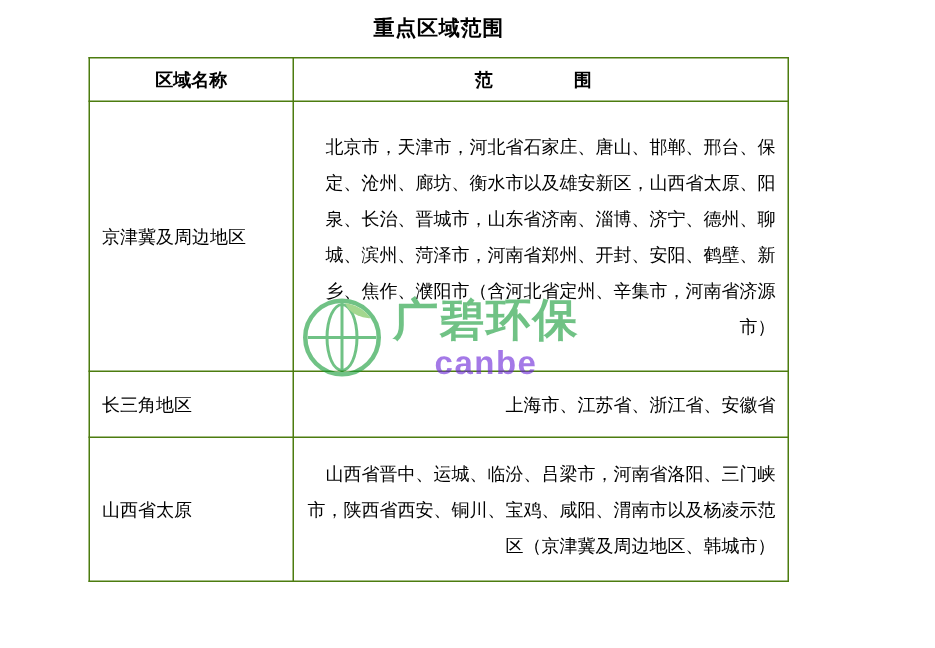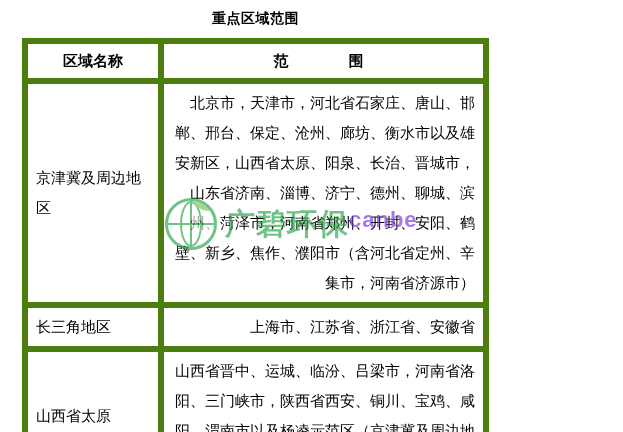--- a/index.html
+++ b/index.html
@@ -13,20 +13,21 @@
     font-family: "Liberation Sans", "DejaVu Sans", sans-serif;
     color: #000000;
     position: relative;
     overflow: hidden;
   }
   .page {
     position: relative;
     width: 511px;
     height: 432px;
     box-sizing: border-box;
+    margin-left: 37px;
   }
   .doc-title {
     text-align: center;
     font-size: 14px;
     font-weight: bold;
     letter-spacing: 0.5px;
     padding-top: 10px;
     padding-bottom: 10px;
     color: #000;
   }
@@ -35,23 +36,23 @@
     margin: 0 22px;
   }
   table.region-table {
     width: 100%;
     border-collapse: collapse;
     table-layout: fixed;
     background: transparent;
   }
   table.region-table th,
   table.region-table td {
-    border: 6px solid #4d7c0f;
+    border: 1px solid #4d7c0f;
     vertical-align: middle;
-    font-size: 15px;
+    font-size: 12px;
     line-height: 2.0;
     padding: 4px 8px;
     box-sizing: border-box;
   }
   table.region-table th {
     font-weight: bold;
     text-align: center;
     height: 28px;
     padding: 2px 8px;
   }
@@ -127,21 +128,21 @@
     right: -2px;
     top: -4px;
     width: 22px;
     height: 16px;
     background: #6cc04a;
     border-radius: 0 100% 0 100%;
     transform: rotate(-12deg);
   }
   .wm-text {
     display: flex;
-    flex-direction: row;
+    flex-direction: column;
     justify-content: center;
     line-height: 1.05;
   }
   .wm-cn {
     font-size: 30px;
     font-weight: bold;
     color: #1a9e3c;
     letter-spacing: 1px;
     white-space: nowrap;
   }

